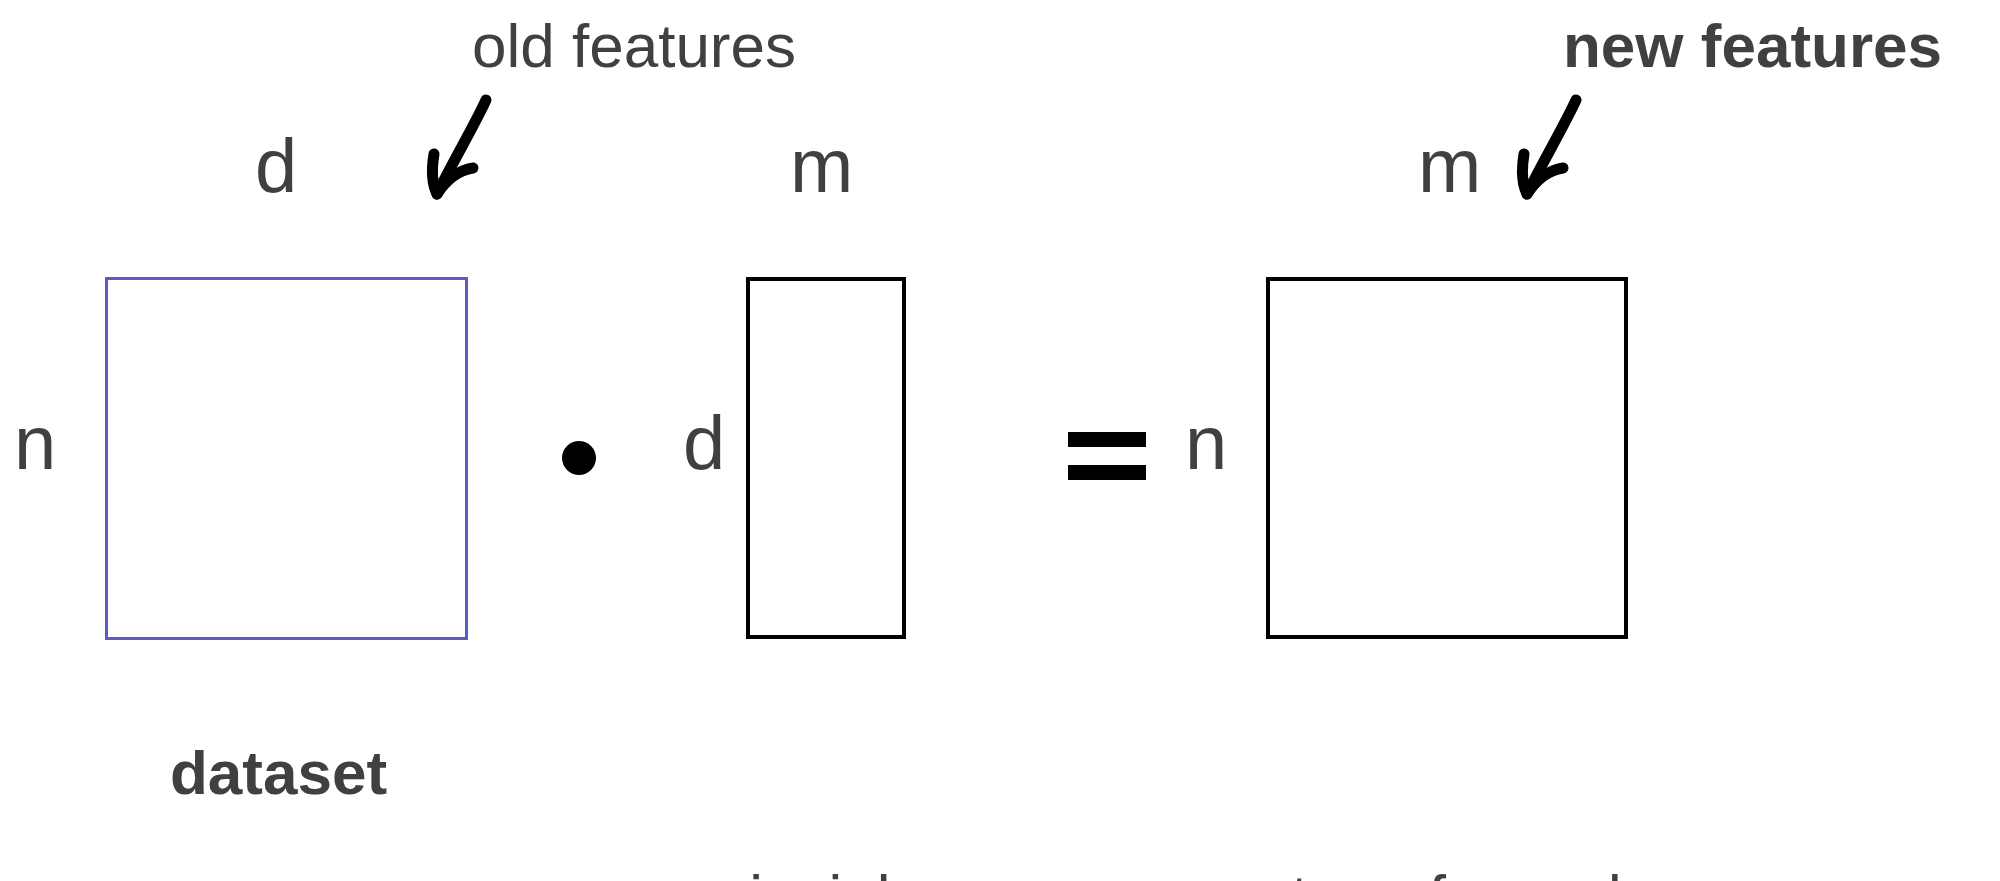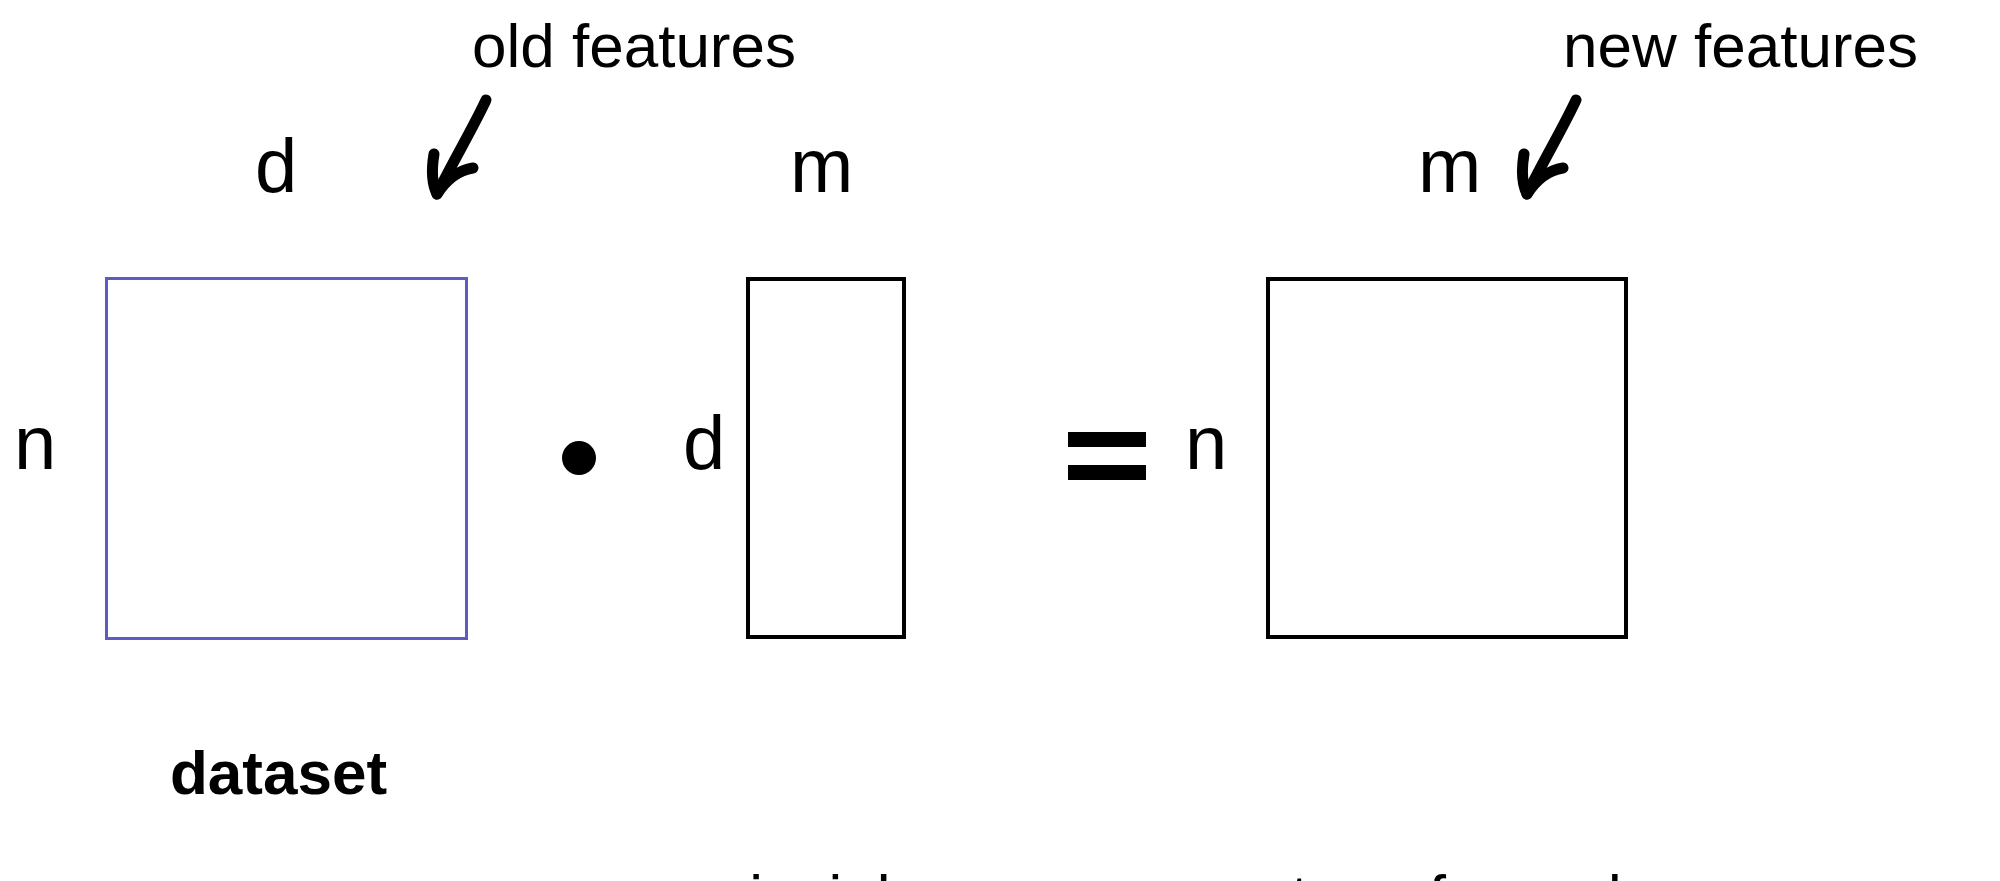--- a/index.html
+++ b/index.html
@@ -15,21 +15,21 @@
   #canvas {
     position: relative;
     width: 2000px;
     height: 881px;
     background: #ffffff;
     overflow: hidden;
   }
   .lbl {
     position: absolute;
     font-family: "Liberation Sans", sans-serif;
-    color: #000000;
+    color: #404040;
     white-space: pre;
     line-height: 1.0;
     font-weight: 400;
   }
   
   .dim {
     font-size: 76px;
     line-height: 1.0;
   }
   
@@ -89,21 +89,21 @@
 <div id="canvas">
 
   <div class="lbl callout" style="left:472px; top:15px;">old features</div>
 
   <svg class="arrow-svg" style="left:400px; top:80px;" width="130" height="130" viewBox="0 0 130 130">
     <path d="M 86 20 C 74 46, 56 76, 38 112" stroke="#000000" stroke-width="11" fill="none" stroke-linecap="round"></path>
     <path d="M 34 74 C 31 92, 32 104, 37 114" stroke="#000000" stroke-width="11" fill="none" stroke-linecap="round"></path>
     <path d="M 73 88 C 59 90, 46 100, 37 114" stroke="#000000" stroke-width="11" fill="none" stroke-linecap="round"></path>
   </svg>
 
-  <div class="lbl callout" style="left:1563px; top:15px;">new features</div>
+  <div class="lbl callout" style="left:1563px; top:15px;font-weight:bold;">new features</div>
 
   <svg class="arrow-svg" style="left:1490px; top:80px;" width="130" height="130" viewBox="0 0 130 130">
     <path d="M 86 20 C 74 46, 56 76, 38 112" stroke="#000000" stroke-width="11" fill="none" stroke-linecap="round"></path>
     <path d="M 34 74 C 31 92, 32 104, 37 114" stroke="#000000" stroke-width="11" fill="none" stroke-linecap="round"></path>
     <path d="M 73 88 C 59 90, 46 100, 37 114" stroke="#000000" stroke-width="11" fill="none" stroke-linecap="round"></path>
   </svg>
 
   <div class="lbl dim" style="left:255px; top:128px;">d</div>
 
   <div class="lbl dim" style="left:14px; top:405px;">n</div>

